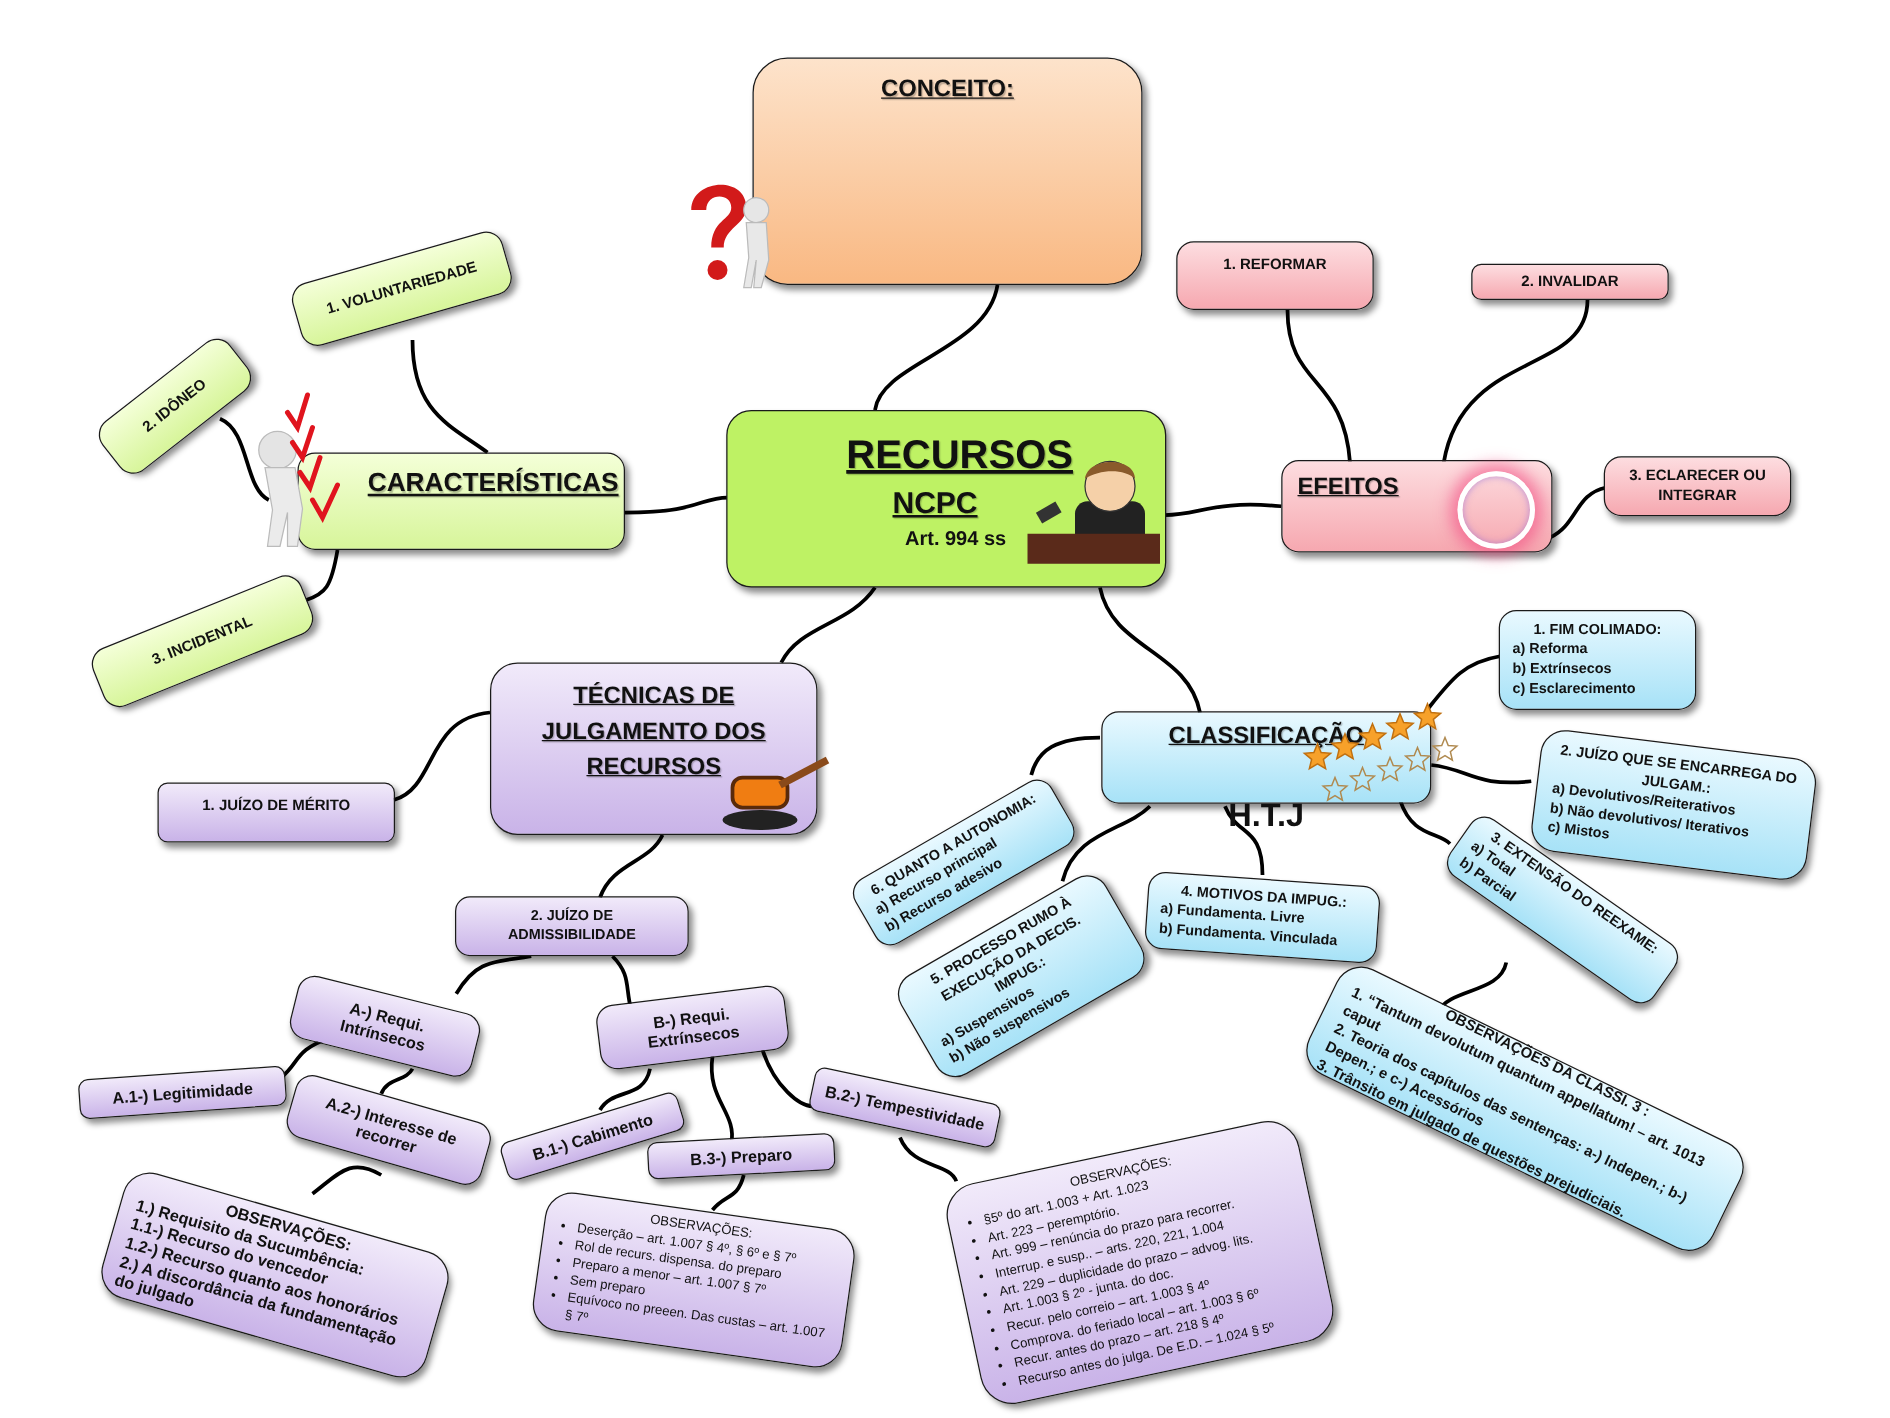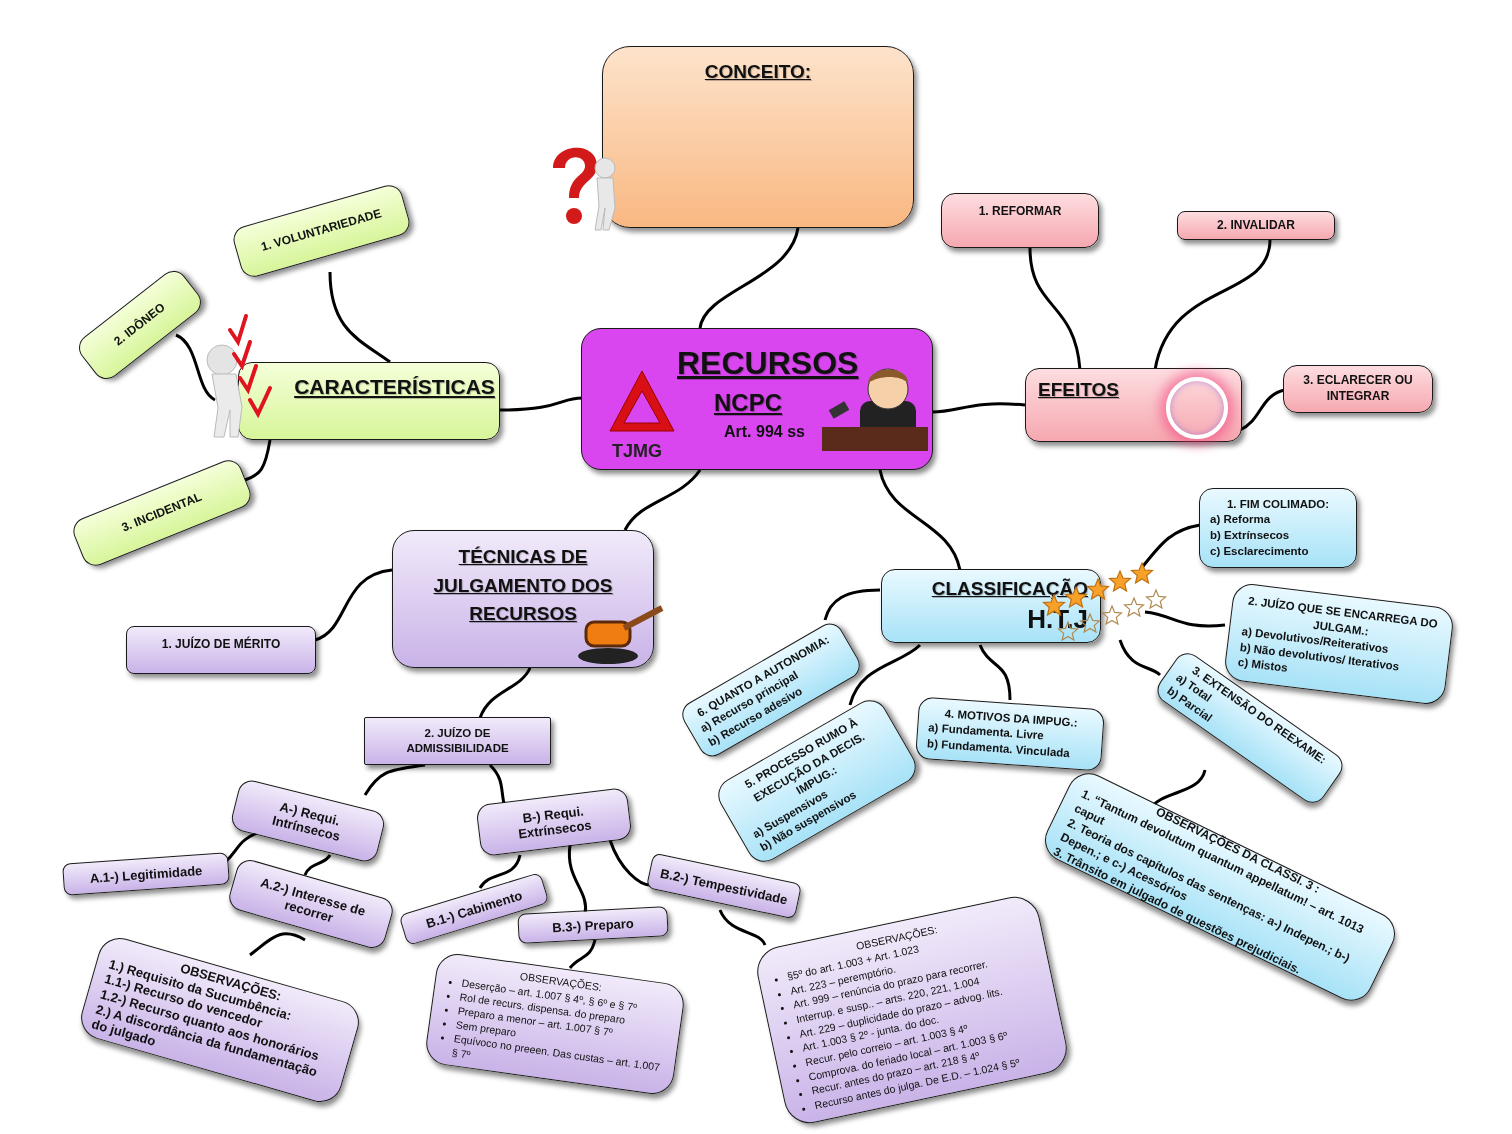--- a/index.html
+++ b/index.html
@@ -5,21 +5,21 @@
   html, body { margin:0; padding:0; }
   body { width:1512px; height:1134px; position:relative; background:#ffffff; overflow:hidden;
          font-family:"Liberation Sans", "DejaVu Sans", sans-serif; }
   #links { position:absolute; left:0; top:0; width:1512px; height:1134px; z-index:0; }
   .node { position:absolute; box-sizing:border-box; border:1.5px solid #1a1a1a; border-radius:14px;
           box-shadow:3px 4px 5px rgba(0,0,0,0.45); z-index:1; color:#111; text-align:center;
           font-weight:bold; display:flex; flex-direction:column; justify-content:center; align-items:center; }
   .green  { background:linear-gradient(180deg,#f4ffd8 0%,#d7f59a 100%); }
   .pink   { background:linear-gradient(180deg,#fddde0 0%,#f6a8b0 100%); }
   .orange { background:linear-gradient(180deg,#fde3cb 0%,#f9b882 100%); }
-  .yellow { background:#d946ef;padding-left:44px; }
+  .yellow { background:#bef264;padding-left:44px; }
   .purple { background:linear-gradient(180deg,#f1eafa 0%,#c9b3e8 100%); }
   .blue   { background:linear-gradient(180deg,#e9f9ff 0%,#a7e2f7 100%); }
   .title-u { text-decoration:underline; text-shadow:1px 1px 1px rgba(0,0,0,0.25); }
   .small { font-size:12px; line-height:1.3; }
   .list { text-align:left; font-size:11.5px; line-height:1.35; }
   .list div { white-space:nowrap; }
   .obs-title { text-align:center; }
   .icon { position:absolute; z-index:2; }
 </style>
 </head>
@@ -69,26 +69,20 @@
     <circle cx="29" cy="78" r="8" fill="#d21a1a"></circle>
     <circle cx="60" cy="30" r="10" fill="#e6e6e6" stroke="#bbb"></circle>
     <path d="M52,40 L68,40 L70,70 L64,92 L58,92 L60,70 L56,92 L50,92 L54,68 Z" fill="#e8e8e8" stroke="#bbb"></path>
   </svg>
 </div>
 
 <div class="node yellow" style="left:581px;top:328px;width:352px;height:142px;border-radius:20px;">
   <div class="title-u" style="font-size:32px;position:absolute;left:95px;top:16px;">RECURSOS</div>
   <div class="title-u" style="font-size:24px;position:absolute;left:132px;top:60px;">NCPC</div>
   <div style="font-size:16px;position:absolute;left:142px;top:94px;">Art. 994 ss</div>
-  <div style="position:absolute;left:20px;top:36px;width:80px;height:100px;">
-    <svg width="80" height="76" viewBox="0 0 80 76">
-      <path d="M40,6 L72,66 L8,66 Z M40,26 L58,58 L22,58 Z" fill="#d90f16" fill-rule="evenodd" stroke="#900" stroke-width="1"></path>
-    </svg>
-    <div style="font-size:18px;color:#222;position:absolute;left:10px;top:76px;">TJMG</div>
-  </div>
   <div class="icon" style="left:238px;top:32px;width:110px;height:92px;">
     <svg width="110" height="92" viewBox="0 0 110 92">
       <rect x="40" y="40" width="56" height="40" rx="10" fill="#222"></rect>
       <circle cx="68" cy="28" r="20" fill="#f5d0a8" stroke="#333"></circle>
       <path d="M48,22 C50,4 88,4 88,22 C80,14 60,14 48,22 Z" fill="#8a5a2b"></path>
       <rect x="2" y="66" width="106" height="24" fill="#5a2a1a"></rect>
       <rect x="10" y="44" width="18" height="10" fill="#333" transform="rotate(-30 19 49)"></rect>
     </svg>
   </div>
 </div>
@@ -138,21 +132,21 @@
 <div class="icon" style="left:576px;top:604px;width:90px;height:62px;">
   <svg width="90" height="62" viewBox="0 0 90 62">
     <ellipse cx="32" cy="52" rx="30" ry="8" fill="#222"></ellipse>
     <rect x="10" y="18" width="44" height="24" rx="8" fill="#f07d12" stroke="#5a2a0a" stroke-width="3"></rect>
     <line x1="48" y1="24" x2="86" y2="4" stroke="#8a4a1a" stroke-width="6"></line>
   </svg>
 </div>
 <div class="node purple small" style="left:126px;top:626px;width:190px;height:48px;justify-content:flex-start;padding-top:10px;border-radius:8px;">
   <span>1. JUÍZO DE MÉRITO</span>
 </div>
-<div class="node purple small" style="left:364px;top:717px;width:187px;height:48px;border-radius:2px;">
+<div class="node purple small" style="left:364px;top:717px;width:187px;height:48px;border-radius:12px;">
   <span style="font-size:11.5px;padding:0 20px;">2. JUÍZO DE ADMISSIBILIDADE</span>
 </div>
 
 <div class="node purple" style="left:233px;top:795px;width:150px;height:52px;transform:rotate(14deg);font-size:13px;padding:0 22px;">
   <span>A-) Requi. Intrínsecos</span>
 </div>
 <div class="node purple" style="left:63px;top:858px;width:166px;height:32px;transform:rotate(-4deg);font-size:13px;border-radius:8px;">
   <span>A.1-) Legitimidade</span>
 </div>
 <div class="node purple" style="left:230px;top:878px;width:162px;height:52px;transform:rotate(16deg);font-size:13px;padding:0 20px;">
@@ -199,21 +193,21 @@
     <li>Interrup. e susp.. – arts. 220, 221, 1.004</li>
     <li>Art. 229 – duplicidade  do prazo – advog. lits.</li>
     <li>Art. 1.003 § 2º - junta. do doc.</li>
     <li>Recur. pelo correio – art. 1.003 § 4º</li>
     <li>Comprova. do feriado local – art. 1.003 § 6º</li>
     <li>Recur. antes do prazo – art. 218 § 4º</li>
     <li>Recurso antes do julga. De E.D. – 1.024 § 5º</li>
   </ul>
 </div>
 
-<div class="node blue" style="left:881px;top:569px;width:220px;height:74px;align-items:flex-end;justify-content:flex-start;padding:8px 12px;">
+<div class="node blue" style="left:881px;top:569px;width:264px;height:74px;align-items:center;justify-content:flex-start;padding:8px 12px;gap:33px;">
   <div class="title-u" style="font-size:19px;">CLASSIFICAÇÃO</div>
   <div style="font-size:26px;margin-top:4px;">H.T.J</div>
 </div>
 <svg class="icon" id="stars" style="left:1040px;top:560px;" width="130" height="90" viewBox="0 0 130 90">
     <polygon points="14.0,35.0 16.9,42.0 24.5,42.6 18.7,47.5 20.5,54.9 14.0,51.0 7.5,54.9 9.3,47.5 3.5,42.6 11.1,42.0" fill="#f7a12a" stroke="#c07010" stroke-width="1.2"></polygon>
     <polygon points="36.0,27.0 38.9,34.0 46.5,34.6 40.7,39.5 42.5,46.9 36.0,43.0 29.5,46.9 31.3,39.5 25.5,34.6 33.1,34.0" fill="#f7a12a" stroke="#c07010" stroke-width="1.2"></polygon>
     <polygon points="58.0,19.0 60.9,26.0 68.5,26.6 62.7,31.5 64.5,38.9 58.0,35.0 51.5,38.9 53.3,31.5 47.5,26.6 55.1,26.0" fill="#f7a12a" stroke="#c07010" stroke-width="1.2"></polygon>
     <polygon points="80.0,11.0 82.9,18.0 90.5,18.6 84.7,23.5 86.5,30.9 80.0,26.9 73.5,30.9 75.3,23.5 69.5,18.6 77.1,18.0" fill="#f7a12a" stroke="#c07010" stroke-width="1.2"></polygon>
     <polygon points="102.0,3.0 104.9,10.0 112.5,10.6 106.7,15.5 108.5,22.9 102.0,18.9 95.5,22.9 97.3,15.5 91.5,10.6 99.1,10.0" fill="#f7a12a" stroke="#c07010" stroke-width="1.2"></polygon>
     <polygon points="28.0,62.0 30.6,68.4 37.5,68.9 32.3,73.4 33.9,80.1 28.0,76.5 22.1,80.1 23.7,73.4 18.5,68.9 25.4,68.4" fill="none" stroke="#b08a50" stroke-width="1.2"></polygon>

